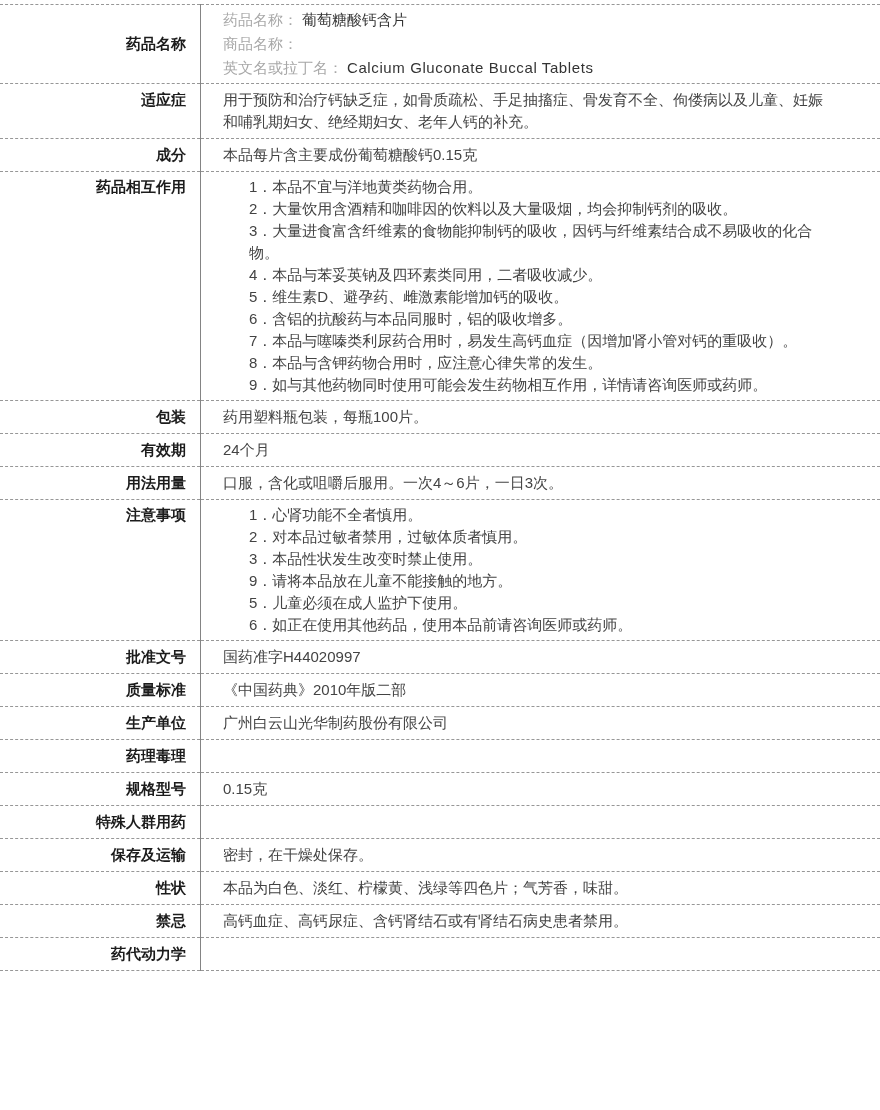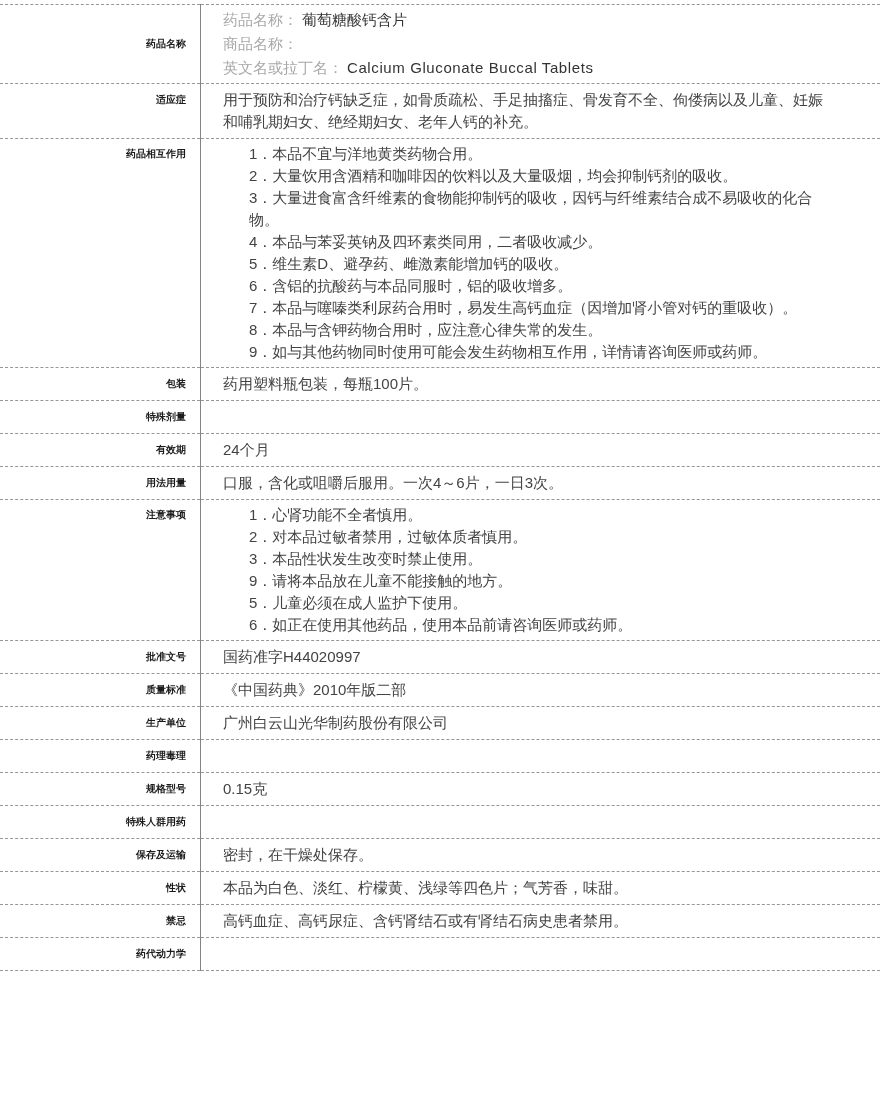--- a/index.html
+++ b/index.html
@@ -23,21 +23,21 @@
     margin-top: 4px;
     border-top: 1px dashed var(--rule-color, #979797);
   }
   th.label-cell {
     width: 186px;             
     border-right: 1px solid var(--divider-color, #848484);
     border-bottom: 1px dashed var(--rule-color, #979797);
     vertical-align: top;
     text-align: right;
     padding: 5px 14px 5px 0;
-    font-size: 10px;
+    font-size: 15px;
     font-weight: bold;
     color: var(--label-color, #1c1c1c);
     line-height: 22px;
     white-space: nowrap;
   }
   td.value-cell {
     border-bottom: 1px dashed var(--rule-color, #979797);
     vertical-align: top;
     padding: 5px 46px 5px 22px;
     font-size: 15px;
@@ -89,20 +89,26 @@
             <div class="pair-line"><span class="pair-key">商品名称：</span></div>
             <div class="pair-line"><span class="pair-key">英文名或拉丁名：</span><span class="pair-value latin">Calcium Gluconate Buccal Tablets</span></div>
           </td>
         </tr>
         <tr>
           <th class="label-cell">适应症</th>
           <td class="value-cell">
             <div class="value-line">用于预防和治疗钙缺乏症，如骨质疏松、手足抽搐症、骨发育不全、佝偻病以及儿童、妊娠和哺乳期妇女、绝经期妇女、老年人钙的补充。</div>
           </td>
         </tr>
+        <tr>
+          <th class="label-cell">成分</th>
+          <td class="value-cell">
+            <div class="value-line">本品每片含主要成份葡萄糖酸钙0.15克</div>
+          </td>
+        </tr>
         <tr class="row-tall">
           <th class="label-cell">药品相互作用</th>
           <td class="value-cell">
             <div class="value-line">1．本品不宜与洋地黄类药物合用。</div>
             <div class="value-line">2．大量饮用含酒精和咖啡因的饮料以及大量吸烟，均会抑制钙剂的吸收。</div>
             <div class="value-line">3．大量进食富含纤维素的食物能抑制钙的吸收，因钙与纤维素结合成不易吸收的化合物。</div>
             <div class="value-line">4．本品与苯妥英钠及四环素类同用，二者吸收减少。</div>
             <div class="value-line">5．维生素D、避孕药、雌激素能增加钙的吸收。</div>
             <div class="value-line">6．含铝的抗酸药与本品同服时，铝的吸收增多。</div>
             <div class="value-line">7．本品与噻嗪类利尿药合用时，易发生高钙血症（因增加肾小管对钙的重吸收）。</div>
@@ -110,24 +116,20 @@
             <div class="value-line">9．如与其他药物同时使用可能会发生药物相互作用，详情请咨询医师或药师。</div>
           </td>
         </tr>
         <tr>
           <th class="label-cell">包装</th>
           <td class="value-cell">
             <div class="value-line">药用塑料瓶包装，每瓶100片。</div>
           </td>
         </tr>
         <tr>
-          <th class="label-cell">特殊剂量</th>
-          <td class="value-cell"></td>
-        </tr>
-        <tr>
           <th class="label-cell">有效期</th>
           <td class="value-cell">
             <div class="value-line">24个月</div>
           </td>
         </tr>
         <tr>
           <th class="label-cell">用法用量</th>
           <td class="value-cell">
             <div class="value-line">口服，含化或咀嚼后服用。一次4～6片，一日3次。</div>
           </td>

